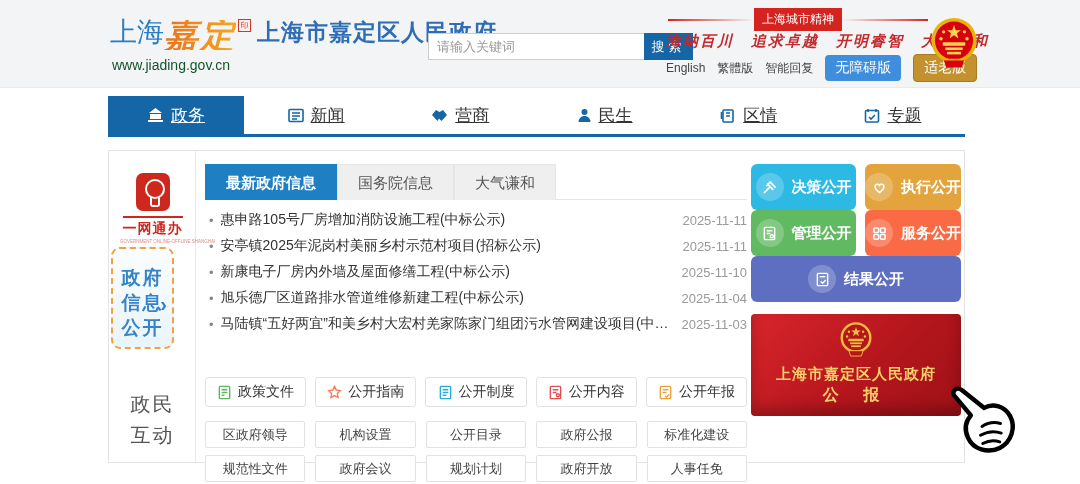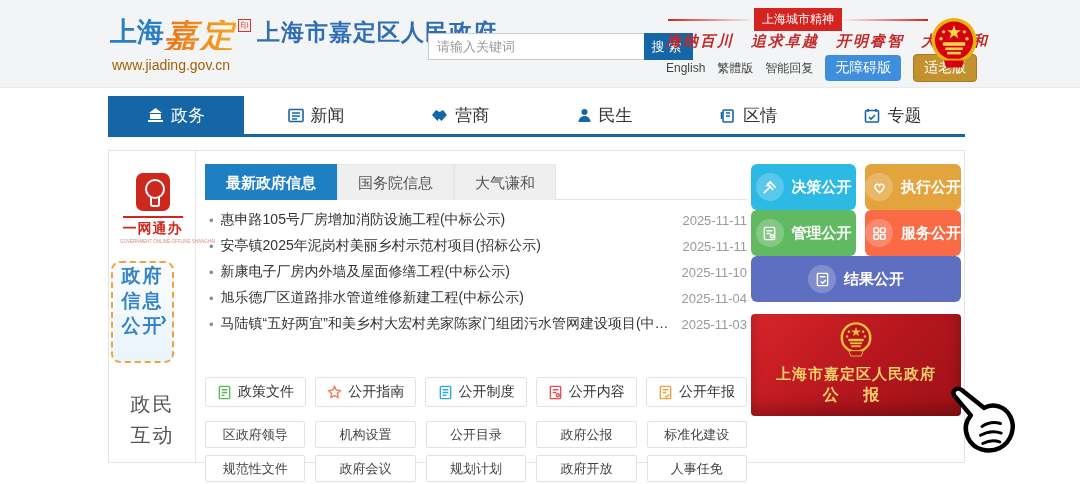--- a/index.html
+++ b/index.html
@@ -2,65 +2,65 @@
 <html><head>
 <meta charset="utf-8">
 <style>
   * { margin:0; padding:0; box-sizing:border-box; }
   body { font-family:"Liberation Sans","DejaVu Sans",sans-serif; background:#fff; }
   #stage { position:relative; width:1080px; height:484px; background:#fff; overflow:hidden; }
 
   
   .header { position:absolute; left:0; top:0; width:1080px; height:88px; background:#f3f4f5; border-bottom:1px solid #eaeaea; }
   .logo-group { position:absolute; left:110px; top:14px; display:flex; align-items:flex-end; }
-  .logo-cn { color:#2a7ec4; font-size:27px; font-weight:bold; }
+  .logo-cn { color:#2a7ec4; font-size:27px; font-weight:normal; }
   .logo-script { color:#e87a1e; font-size:34px; font-weight:bold; font-style:italic; letter-spacing:2px; line-height:30px;
                  background:linear-gradient(90deg,#e8731c,#f5a623); -webkit-background-clip:text; background-clip:text; color:transparent; }
   .logo-seal { width:13px; height:13px; background:#fdeeee; border:1px solid #d0382e; color:#d0382e; font-size:8px; line-height:11px; text-align:center; margin:0 6px 18px 2px; }
   .site-name { color:#2f6db4; font-size:23px; font-weight:bold; letter-spacing:1px; padding-bottom:2px; }
-  .site-url { position:absolute; left:112px; top:57px; color:#a16207; font-size:14px; }
+  .site-url { position:absolute; left:112px; top:57px; color:#14532d; font-size:14px; }
 
   .search-wrap { position:absolute; left:428px; top:33px; display:flex; }
   .search-input { width:216px; height:27px; border:1px solid #ccc; border-right:none; background:#fff; padding:0 8px; font-size:13px; color:#333; outline:none; }
   .search-input::placeholder { color:#9a9a9a; }
   .search-btn { width:49px; height:27px; background:#1466a6; color:#fff; border:none; font-size:13px; letter-spacing:4px; cursor:pointer; }
 
   .spirit-row { position:absolute; left:668px; top:8px; width:260px; display:flex; align-items:center; }
   .spirit-line { flex:1; height:2px; background:linear-gradient(90deg,rgba(213,35,31,0),#d5231f); }
   .spirit-line.rev { background:linear-gradient(90deg,#d5231f,rgba(213,35,31,0)); }
   .spirit-badge { background:#d5231f; color:#fff; font-size:12px; padding:3px 8px; white-space:nowrap; }
   .motto-row { position:absolute; left:666px; top:32px; display:flex; gap:17px; }
   .motto-row span { color:#c3292b; font-size:15px; font-weight:bold; font-style:italic; letter-spacing:2px; white-space:nowrap; }
   .lang-row { position:absolute; left:666px; top:54px; display:flex; align-items:center; gap:12px; }
   .lang-link { color:#444; font-size:12px; cursor:pointer; }
   .btn-access { background:#3f8ede; color:#fff; font-size:14px; padding:4px 10px; border-radius:4px; cursor:pointer; }
   .btn-elder { background:#c3922e; color:#fff; font-size:14px; padding:4px 10px; border-radius:4px; border:1px solid #a87a20; cursor:pointer; }
   .emblem-header { position:absolute; left:928px; top:16px; }
 
   
   .nav { position:absolute; left:108px; top:96px; width:857px; height:41px; border-bottom:3px solid #1466a6; display:flex; }
-  .nav-item { display:flex; align-items:center; justify-content:center; gap:7px; color:#333; font-size:17px; cursor:pointer; flex:1; height:38px; }
+  .nav-item { display:flex; align-items:center; justify-content:center; gap:7px; color:#333; font-size:17px; cursor:pointer; flex:1; height:38px;text-decoration:underline; }
   .nav-item .nicon { color:#1466a6; display:flex; }
   .nav-item.active { background:#1466a6; color:#fff; flex:0 0 136px; }
   .nav-item.active .nicon { color:#fff; }
 
   
   .main-box { position:absolute; left:108px; top:150px; width:857px; height:313px; background:#fff; border:1px solid #e4e4e4; }
 
   
   .sidebar { position:absolute; left:0; top:0; width:87px; height:100%; border-right:1px solid #e8e8e8; }
   .ywtb { position:absolute; top:22px; left:0; width:87px; text-align:center; cursor:pointer; }
   .ywtb-icon { width:34px; height:38px; background:#ce281e; border-radius:7px; margin:0 auto; position:relative; }
   .ywtb-icon::before { content:""; position:absolute; left:9px; top:6px; width:16px; height:16px; border:2px solid #fff; border-radius:50%; }
   .ywtb-icon::after { content:""; position:absolute; left:14px; top:24px; width:6px; height:8px; border:2px solid #fff; border-top:none; border-radius:0 0 3px 3px; }
   .ywtb-title { color:#ce281e; font-size:14px; font-weight:bold; letter-spacing:1px; margin-top:5px; border-top:2px solid #ce281e; display:inline-block; padding-top:2px; }
   .ywtb-sub { color:#d98b84; font-size:6px; transform:scale(.75); white-space:nowrap; }
 
-  .info-open { position:absolute; left:2px; top:110px; width:63px; height:102px; border:2px dashed #f0a23c; border-radius:9px;
-               background:linear-gradient(180deg,#fbfdff, #e9f4fb); cursor:pointer; }
+  .info-open { position:absolute; left:2px; top:96px; width:63px; height:102px; border:2px dashed #f0a23c; border-radius:9px;
+               background:linear-gradient(180deg,#fbfdff, #e9f4fb); cursor:pointer; padding-top:16px; }
   .info-open .line { color:#3584c7; font-size:19px; font-weight:bold; text-align:center; line-height:25px; letter-spacing:2px; }
   .info-arrow { position:absolute; right:5px; top:44px; color:#2f7fc5; font-size:20px; font-weight:bold; }
 
   .interact { position:absolute; left:0; top:238px; width:87px; text-align:center; cursor:pointer; }
   .interact .line { color:#555; font-size:20px; line-height:31px; letter-spacing:2px; }
 
   
   .content { position:absolute; left:88px; top:0; width:558px; height:100%; padding:13px 8px 0 8px; }
   .tabs { display:flex; border-bottom:1px solid #e5e5e5; height:36px; }
   .tab { height:36px; line-height:36px; padding:0 20px; font-size:15px; background:#efefef; color:#555; border:1px solid #e6e6e6; border-bottom:none; cursor:pointer; }

